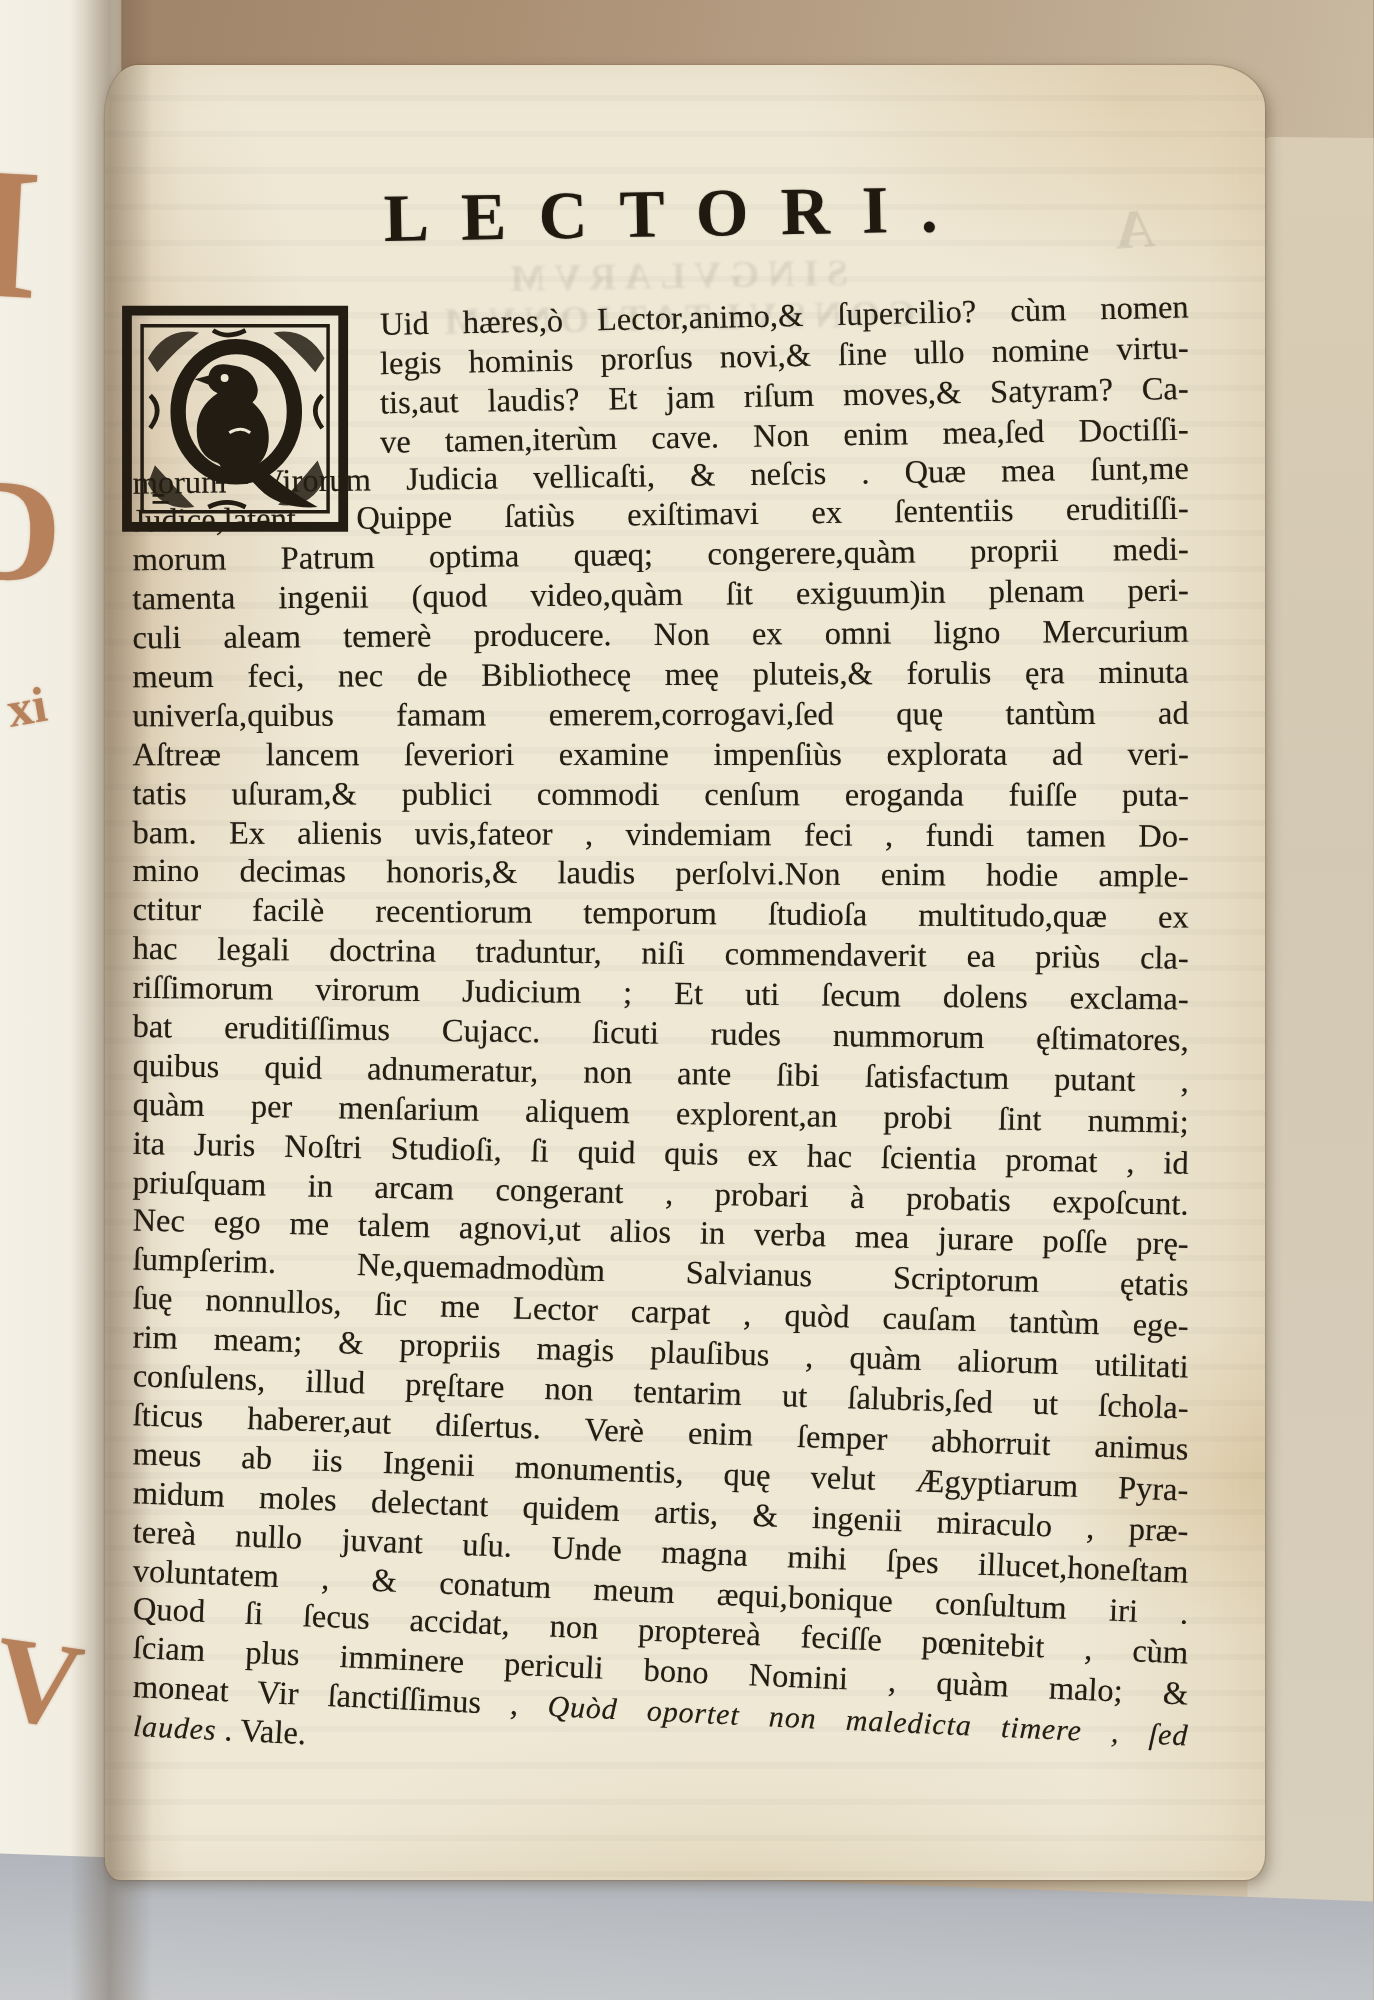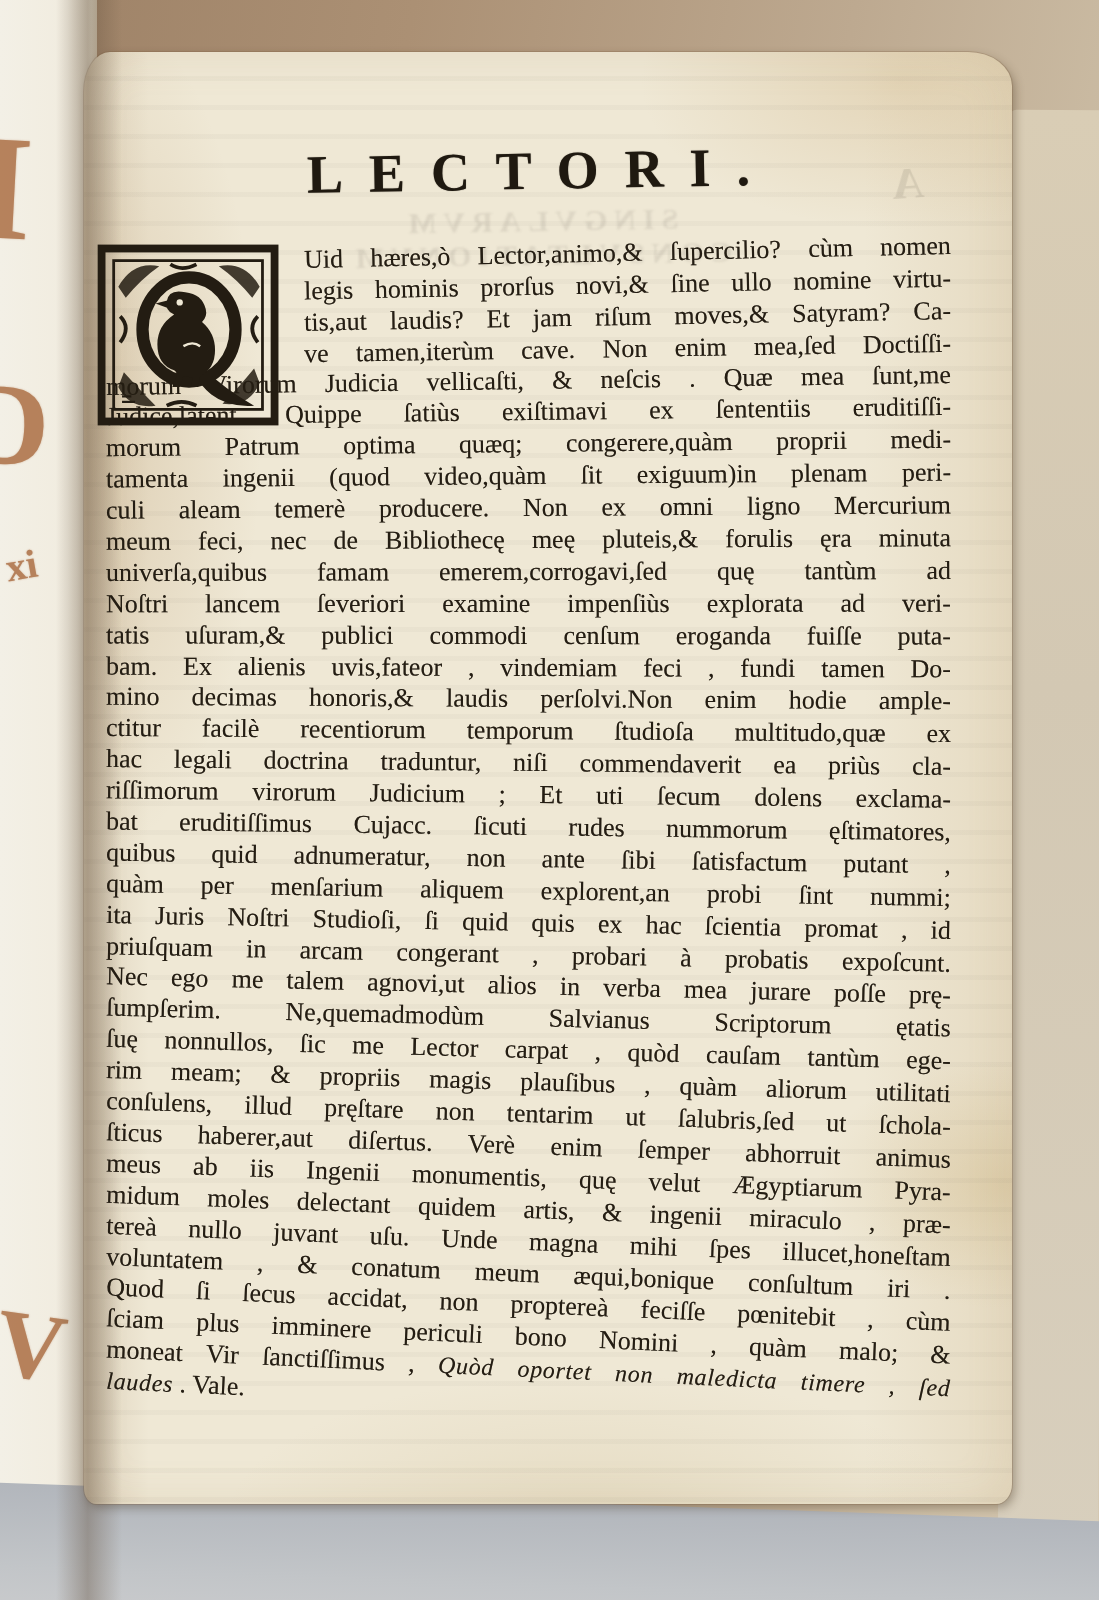--- a/index.html
+++ b/index.html
@@ -140,21 +140,21 @@
       <div class="line indent" style="transform: rotate(-1.14deg);"><span>legis hominis prorſus novi,&amp; ſine ullo nomine virtu-</span></div>
       <div class="line indent" style="transform: rotate(-1.03deg);"><span>tis,aut laudis? Et jam riſum moves,&amp; Satyram? Ca-</span></div>
       <div class="line indent" style="transform: rotate(-0.92deg);"><span>ve tamen,iterùm cave. Non enim mea,ſed Doctiſſi-</span></div>
       <div class="line" style="transform: rotate(-0.81deg);"><span>morum Virorum Judicia vellicaſti, &amp; neſcis . Quæ mea ſunt,me</span></div>
       <div class="line" style="transform: rotate(-0.69deg);"><span>Judice,latent. Quippe ſatiùs exiſtimavi ex ſententiis eruditiſſi-</span></div>
       <div class="line" style="transform: rotate(-0.58deg);"><span>morum Patrum optima quæq; congerere,quàm proprii medi-</span></div>
       <div class="line" style="transform: rotate(-0.47deg);"><span>tamenta ingenii (quod video,quàm ſit exiguum)in plenam peri-</span></div>
       <div class="line" style="transform: rotate(-0.36deg);"><span>culi aleam temerè producere. Non ex omni ligno Mercurium</span></div>
       <div class="line" style="transform: rotate(-0.25deg);"><span>meum feci, nec de Bibliothecę meę pluteis,&amp; forulis ęra minuta</span></div>
       <div class="line" style="transform: rotate(-0.14deg);"><span>univerſa,quibus famam emerem,corrogavi,ſed quę tantùm ad</span></div>
-      <div class="line" style="transform: rotate(-0.03deg);"><span>Noſtri lancem ſeveriori examine impenſiùs explorata ad veri-</span></div>
+      <div class="line" style="transform: rotate(-0.03deg);"><span>Aſtreæ lancem ſeveriori examine impenſiùs explorata ad veri-</span></div>
       <div class="line" style="transform: rotate(0.08deg);"><span>tatis uſuram,&amp; publici commodi cenſum eroganda fuiſſe puta-</span></div>
       <div class="line" style="transform: rotate(0.19deg);"><span>bam. Ex alienis uvis,fateor , vindemiam feci , fundi tamen Do-</span></div>
       <div class="line" style="transform: rotate(0.31deg);"><span>mino decimas honoris,&amp; laudis perſolvi.Non enim hodie ample-</span></div>
       <div class="line" style="transform: rotate(0.42deg);"><span>ctitur facilè recentiorum temporum ſtudioſa multitudo,quæ ex</span></div>
       <div class="line" style="transform: rotate(0.53deg);"><span>hac legali doctrina traduntur, niſi commendaverit ea priùs cla-</span></div>
       <div class="line" style="transform: rotate(0.64deg);"><span>riſſimorum virorum Judicium ; Et uti ſecum dolens exclama-</span></div>
       <div class="line" style="transform: rotate(0.75deg);"><span>bat eruditiſſimus Cujacc. ſicuti rudes nummorum ęſtimatores,</span></div>
       <div class="line" style="transform: rotate(0.86deg);"><span>quibus quid adnumeratur, non ante ſibi ſatisfactum putant ,</span></div>
       <div class="line" style="transform: rotate(0.97deg);"><span>quàm per menſarium aliquem explorent,an probi ſint nummi;</span></div>
       <div class="line" style="transform: rotate(1.08deg);"><span>ita Juris Noſtri Studioſi, ſi quid quis ex hac ſcientia promat , id</span></div>

